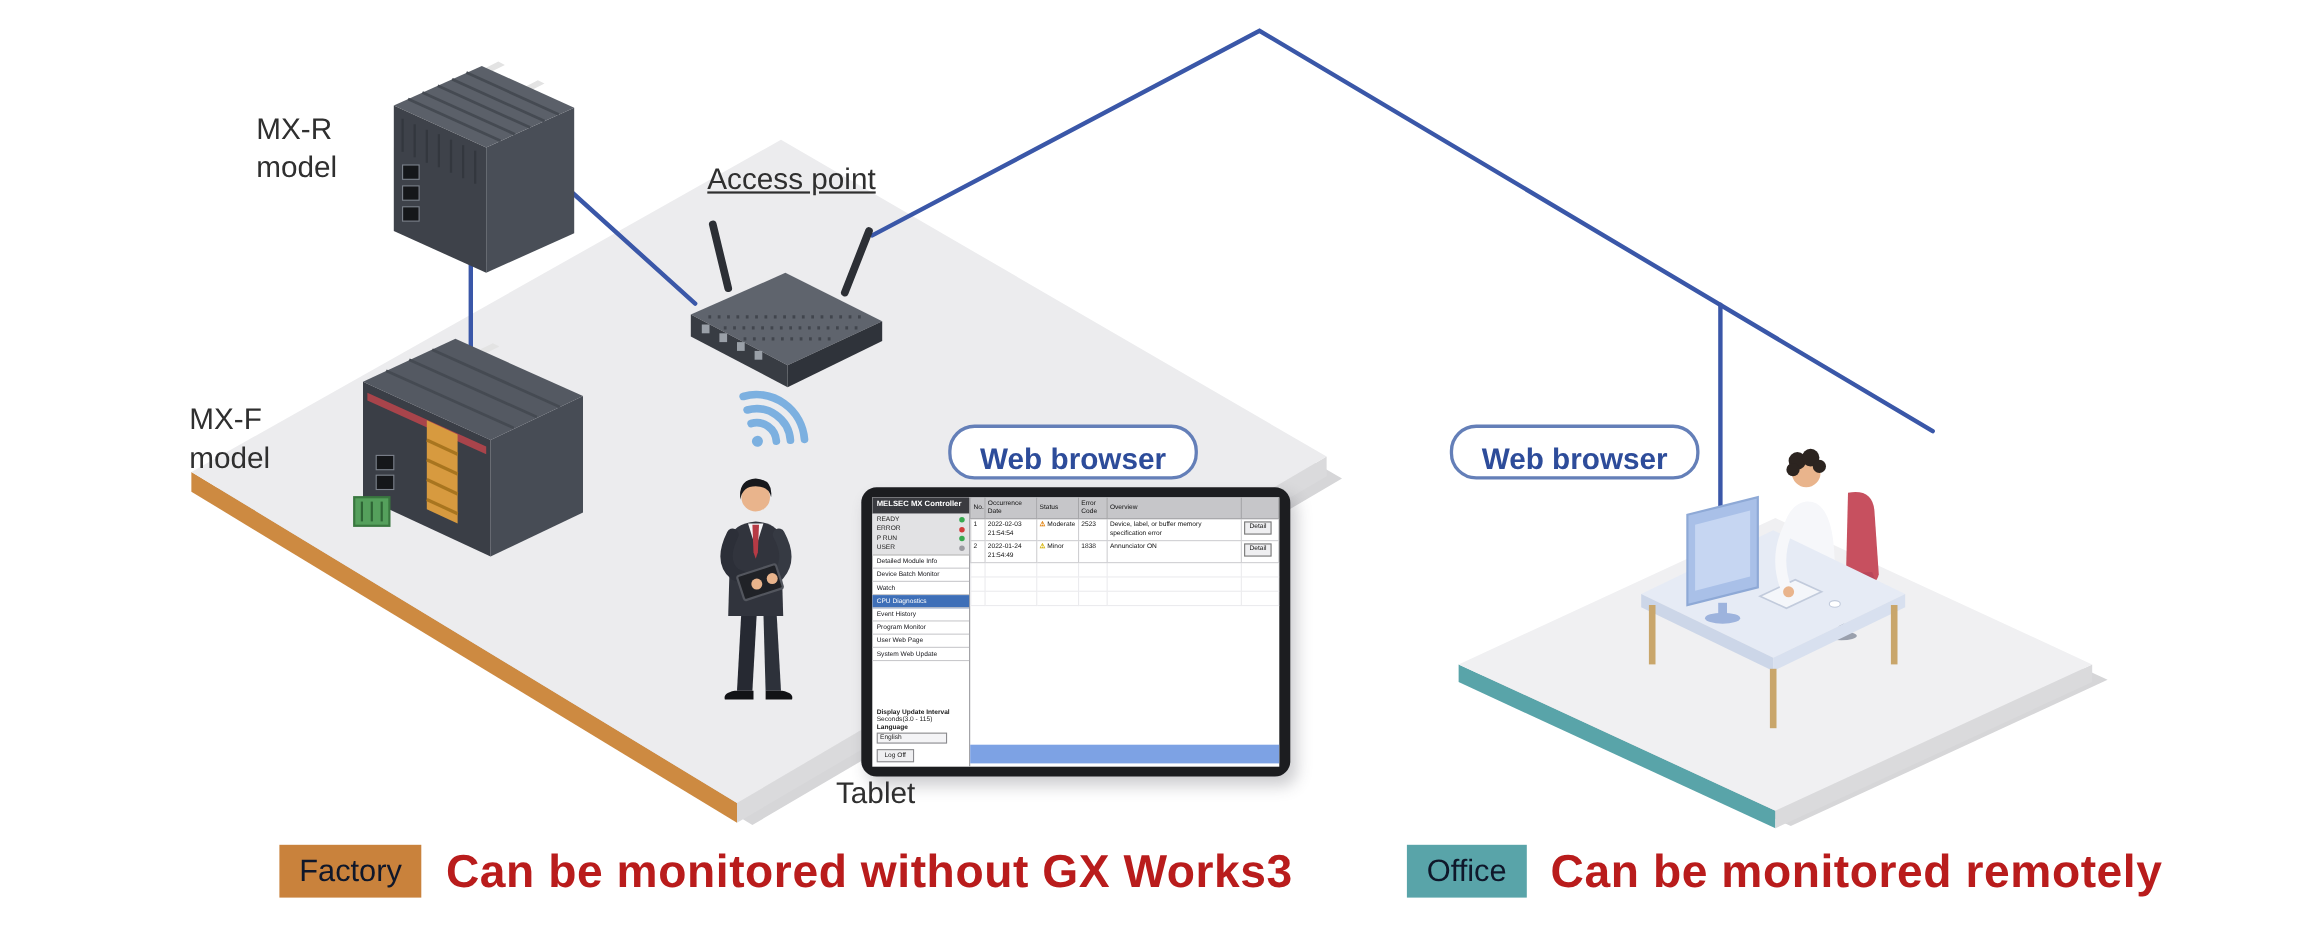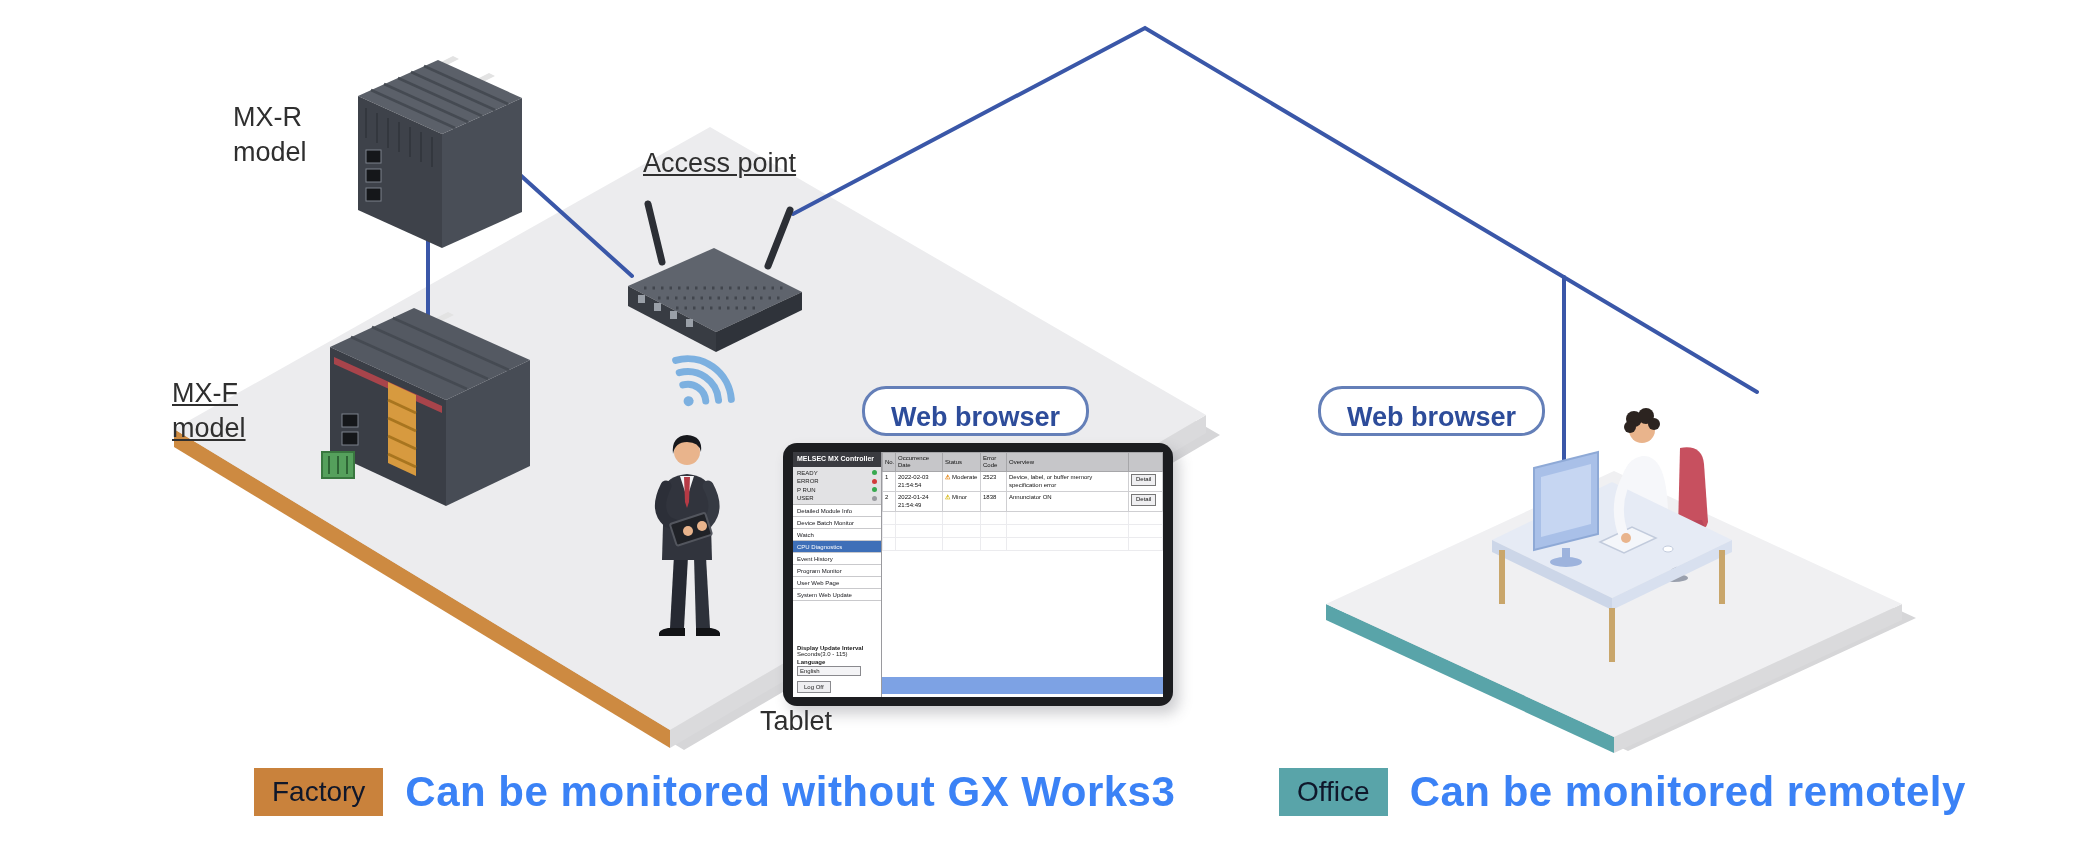--- a/index.html
+++ b/index.html
@@ -26,21 +26,21 @@
   .ts-table th{background:#c6c6c9;border:1px solid #a6a6a9;font-weight:normal;text-align:left;padding:2px;font-size:6px;line-height:1.2;}
   .ts-table td{border:1px solid #cfcfd2;padding:2px;vertical-align:top;line-height:1.25;}
   .ts-table td.empty{border:1px solid #ebebee;height:12px;padding:0;}
   .ts-warn{font-weight:bold;}
   .ts-detail{display:inline-block;border:1px solid #777;background:#efeff1;padding:1px 4px;font-size:6px;}
   .ts-scroll{position:absolute;left:0;right:0;bottom:3px;height:17px;background:#7da2e4;}
   .legend{position:absolute;top:768px;display:flex;align-items:center;gap:22px;}
   .badge{color:#0f172a;font-size:28px;padding:8px 18px;}
   .badge-factory{background:#c9823c;}
   .badge-office{background:#59a4a9;}
-  .caption{font-size:42px;font-weight:bold;color:#3b82f6;letter-spacing:.5px;}
+  .caption{font-size:42px;font-weight:bold;color:#b91c1c;letter-spacing:.5px;}
 </style>
 </head>
 <body>
 
 <div class="canvas">
 
   <svg class="scene-svg" width="2100" height="841" viewBox="0 0 2100 841">
 
     <g>
       <polygon points="724,147 1220,435 684,750 188,449" fill="#d6d6d8"></polygon>
@@ -195,21 +195,21 @@
       <polygon points="1600,542 1632,527 1656,538 1624,553" fill="#f4f6fa" stroke="#c2cbdc" stroke-width="1.5"></polygon>
       <ellipse cx="1668" cy="549" rx="5" ry="3" fill="#fff" stroke="#c2cbdc"></ellipse>
       <path d="M1634,466 q-24,34 -10,70" stroke="#f6f7fa" stroke-width="10" fill="none" stroke-linecap="round"></path>
       <circle cx="1626" cy="538" r="5" fill="#e9b48c"></circle>
     </g>
   </svg>
 
   <div class="label" style="left:233px;top:100px;">MX-R
 model</div>
   <div class="label" style="left:643px;top:146px;text-decoration:underline;">Access point</div>
-  <div class="label" style="left:172px;top:376px;text-decoration:underline;">MX-F
+  <div class="label" style="left:172px;top:364px;">MX-F
 model</div>
   <div class="label" style="left:760px;top:704px;width:370px;">Tablet</div>
 
   <div class="pill" style="left:862px;top:386px;">
     <span>Web browser</span>
   </div>
   <div class="pill" style="left:1318px;top:386px;">
     <span>Web browser</span>
   </div>
 

